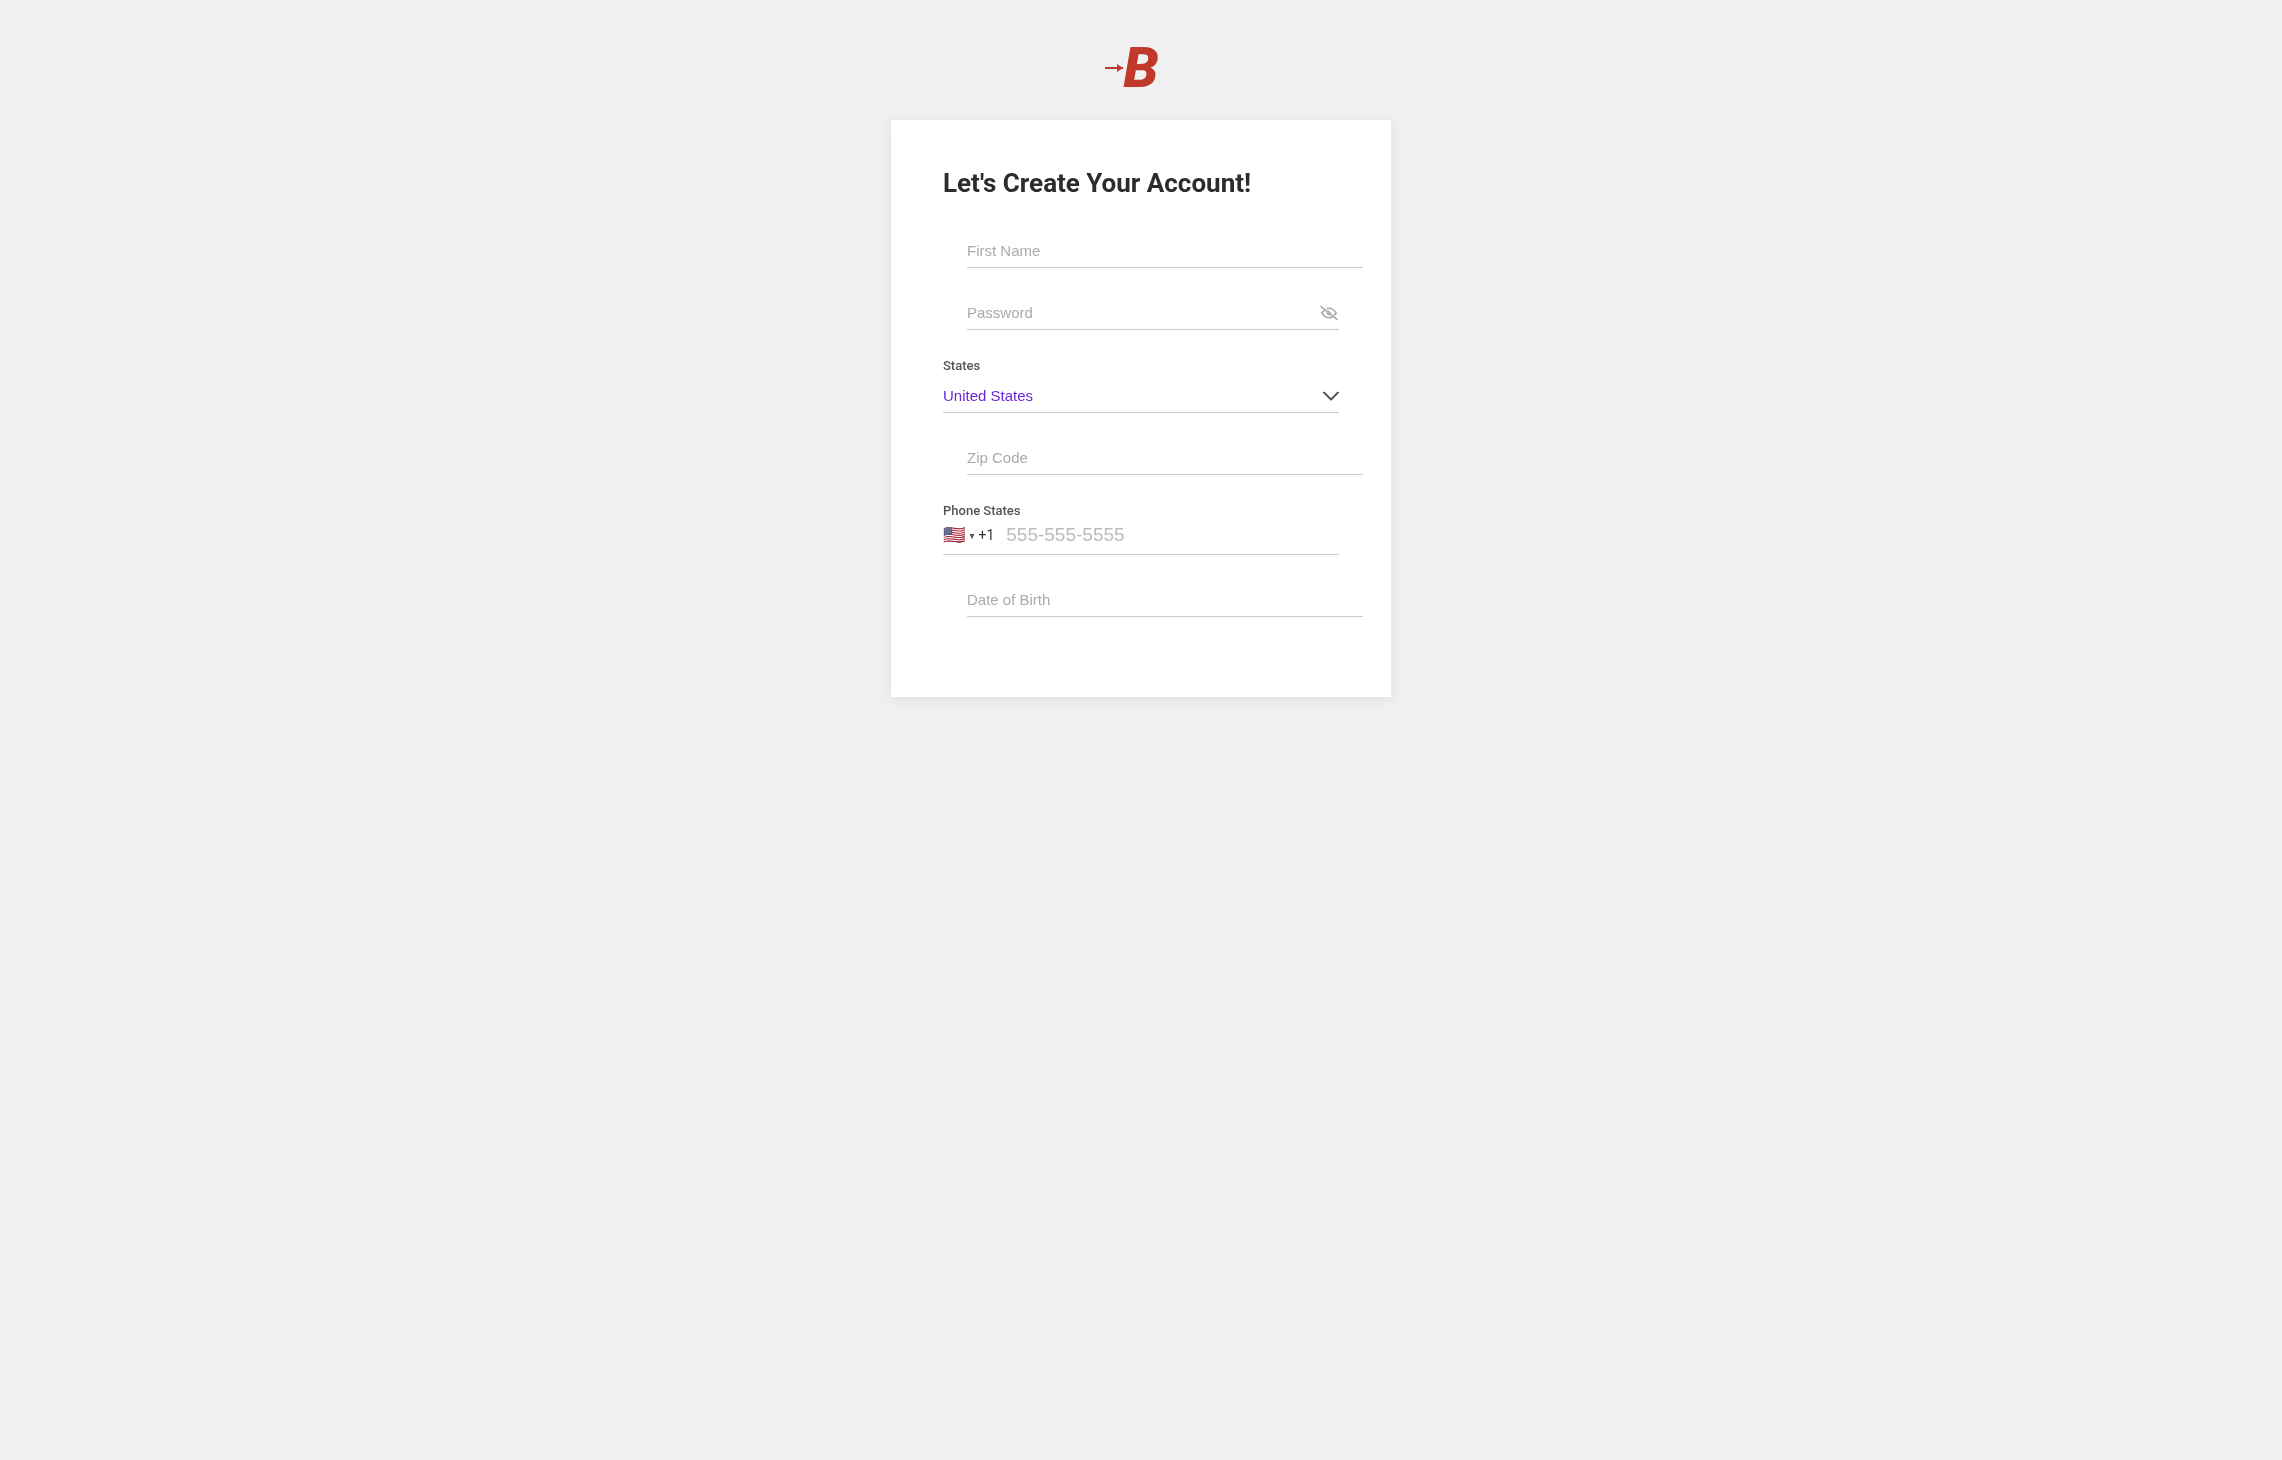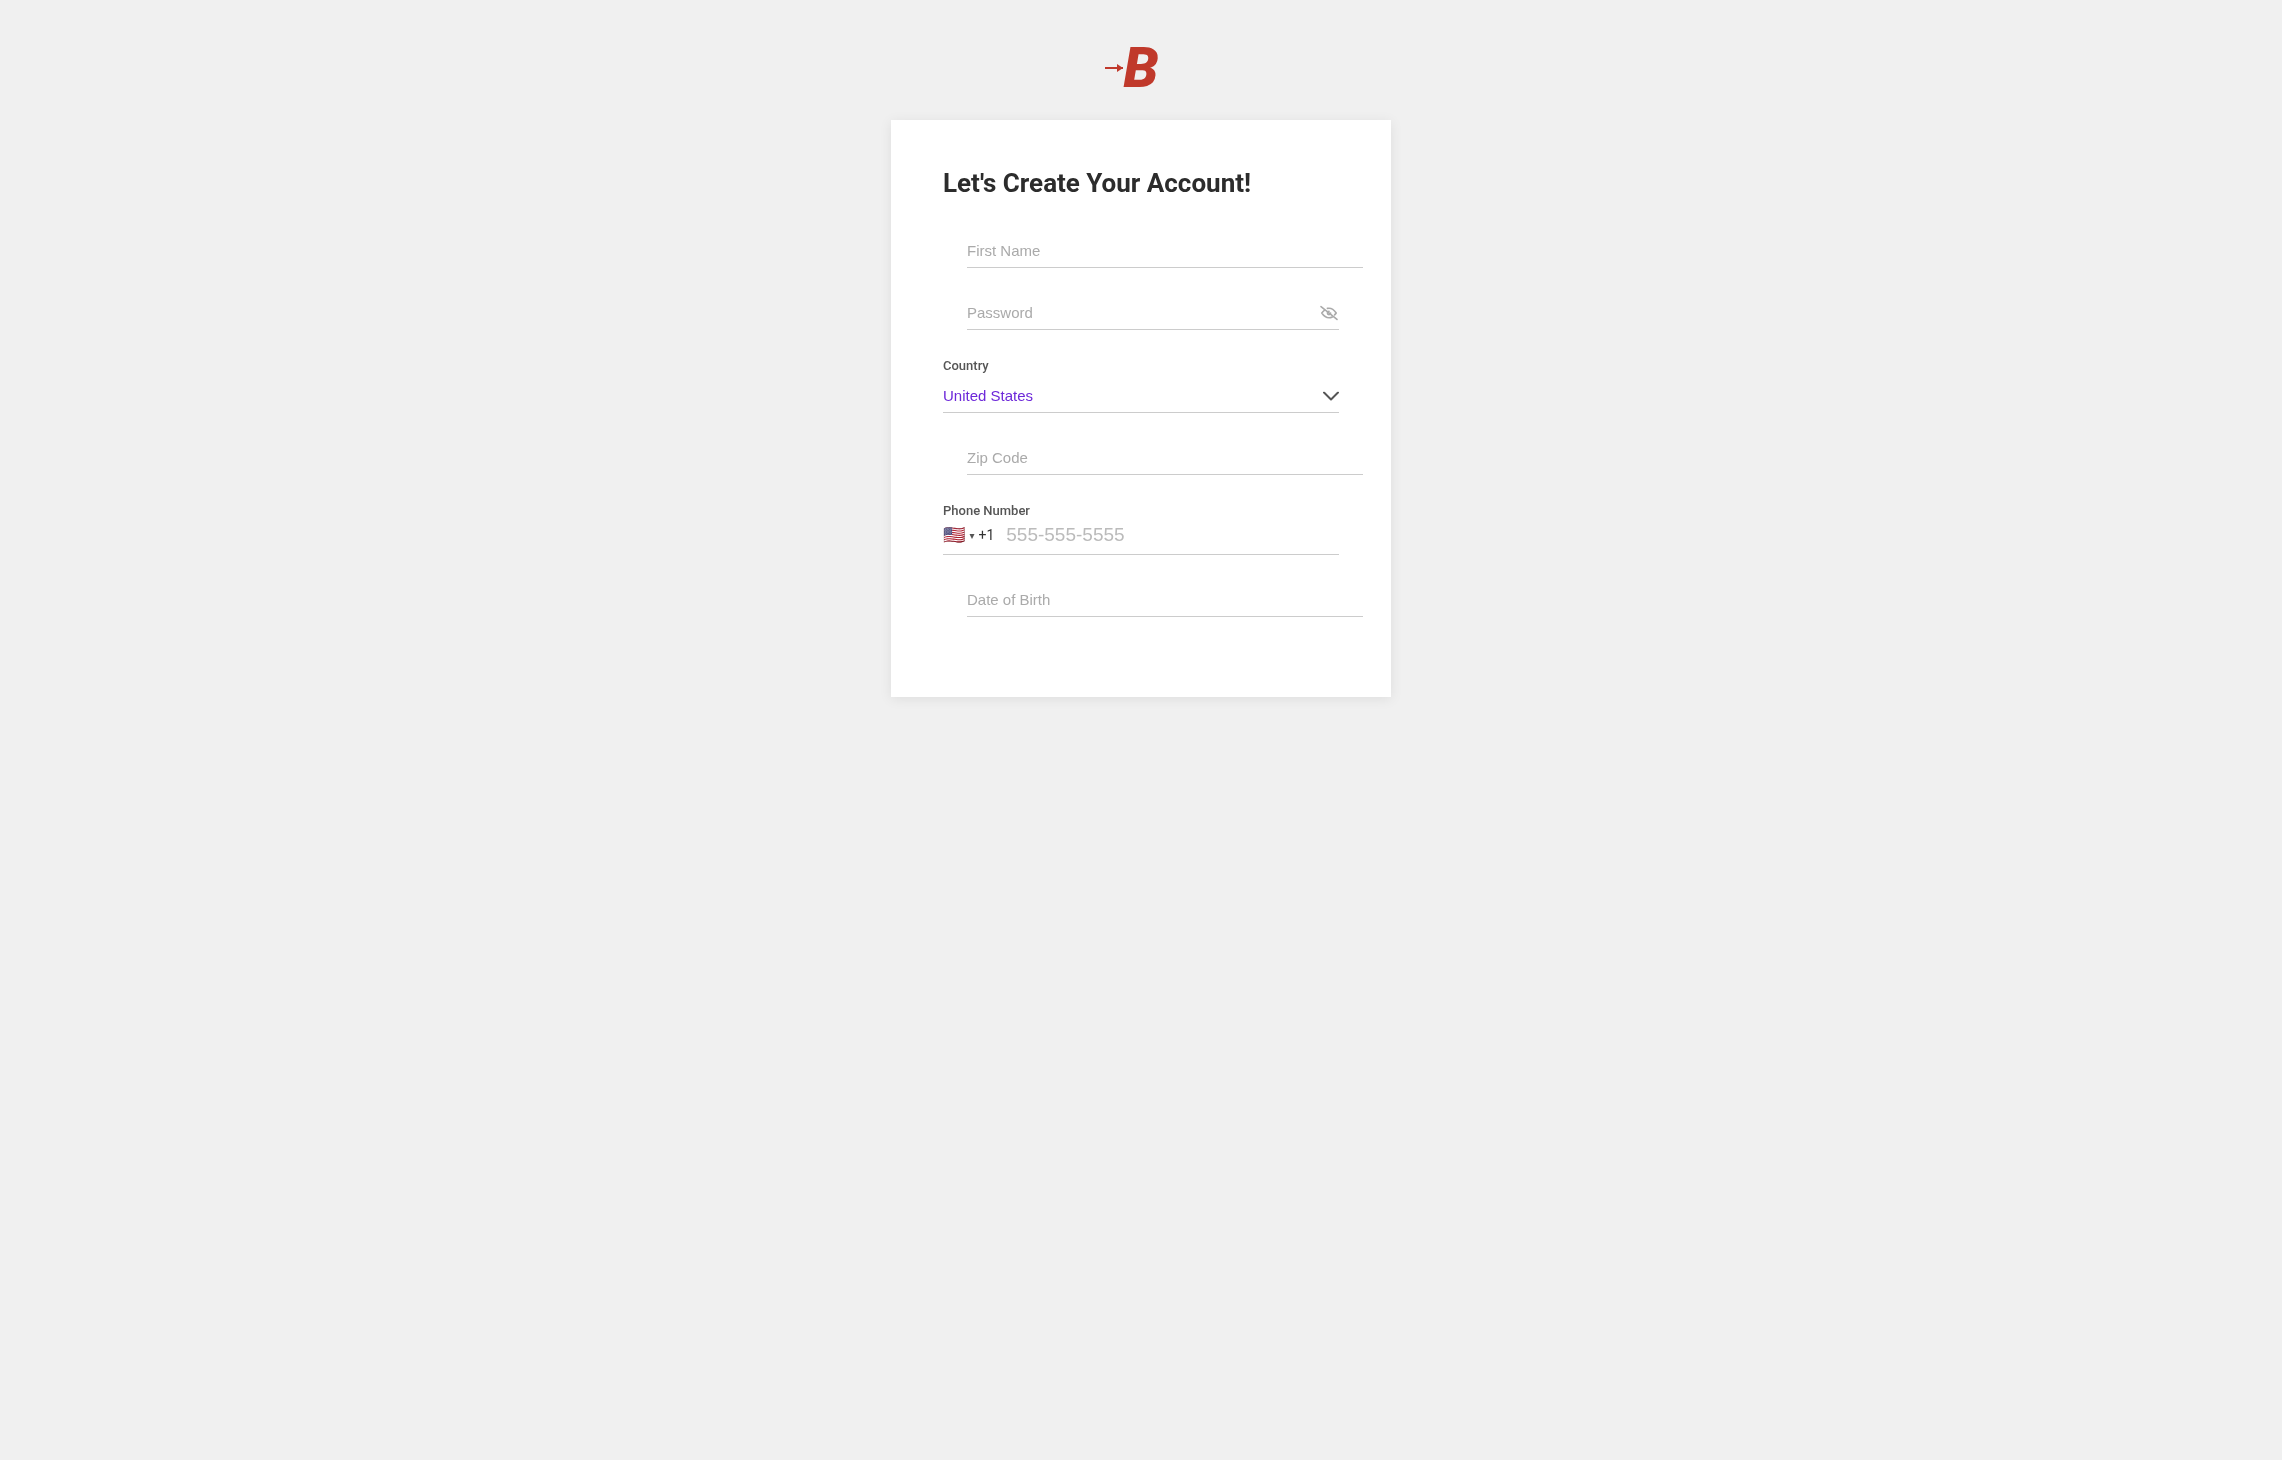--- a/index.html
+++ b/index.html
@@ -246,42 +246,42 @@
           <path d="M2 2L22 18" stroke="#aaa" stroke-width="2" stroke-linecap="round"></path>
           <path d="M6.5 6.5C4.5 8 3 10 3 10C3 10 7 16 12 16C13.5 16 14.9 15.6 16.1 15" stroke="#aaa" stroke-width="2" stroke-linecap="round" stroke-linejoin="round"></path>
           <path d="M10 4.2C10.6 4.1 11.3 4 12 4C17 4 21 10 21 10C21 10 20.3 11.1 19 12.4" stroke="#aaa" stroke-width="2" stroke-linecap="round" stroke-linejoin="round"></path>
           <path d="M14 10C14 11.1 13.1 12 12 12C10.9 12 10 11.1 10 10C10 8.9 10.9 8 12 8" stroke="#aaa" stroke-width="2" stroke-linecap="round" stroke-linejoin="round"></path>
         </svg>
       </span>
     </div>
   </div>
 
   <div class="form-group country-group">
-    <label>Country</label>
+    <label>States</label>
     <div class="country-select-wrapper">
       <select class="country-select">
         <option>United States</option>
         <option>Canada</option>
         <option>United Kingdom</option>
         <option>Australia</option>
       </select>
       <span class="chevron-icon">
         <svg width="16" height="10" viewBox="0 0 16 10" fill="none" xmlns="http://www.w3.org/2000/svg">
           <path d="M1 1L8 8L15 1" stroke="#555" stroke-width="2" stroke-linecap="round" stroke-linejoin="round"></path>
         </svg>
       </span>
     </div>
   </div>
 
   <div class="form-group">
     <input type="text" class="form-input" placeholder="Zip Code" style="">
   </div>
 
   <div class="form-group phone-group">
-    <label>Phone Number</label>
+    <label>Phone States</label>
     <div class="phone-input-wrapper">
       <div class="phone-flag-selector">
         <span class="flag-emoji">🇺🇸</span>
         <span class="small-chevron">▾</span>
         <span class="phone-code">+1</span>
       </div>
       <input type="tel" class="phone-input" placeholder="555-555-5555" style="">
     </div>
   </div>
 

